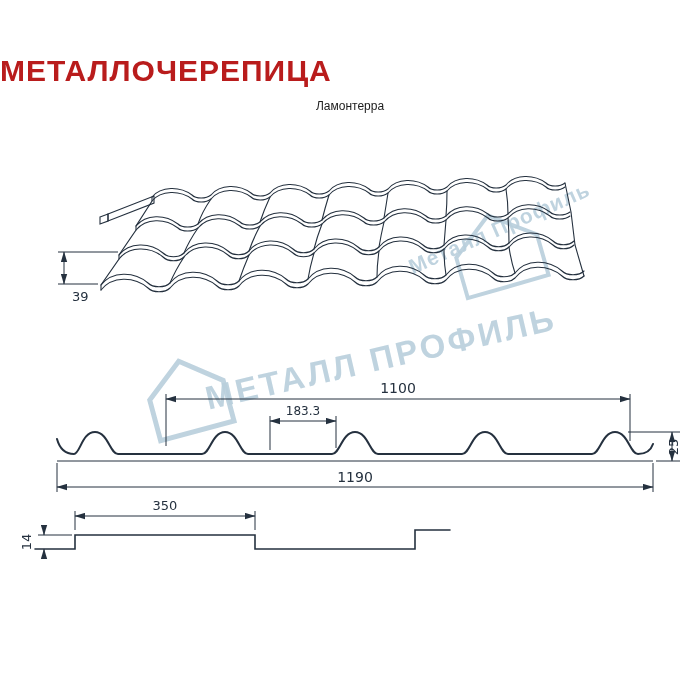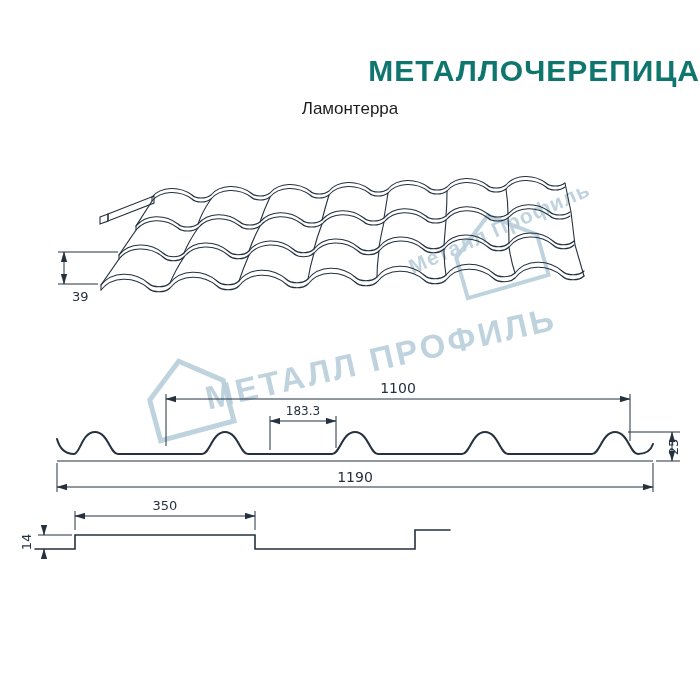--- a/index.html
+++ b/index.html
@@ -1,21 +1,21 @@
 <!DOCTYPE html>
 <html><head>
 <meta charset="utf-8">
 <style>
   html,body{margin:0;padding:0;background:#fff;}
   .page{position:relative;width:700px;height:700px;background:#ffffff;overflow:hidden;
         font-family:"Liberation Sans", sans-serif;}
-  .title{position:absolute;top:54px;left:0;width:100%;text-align:right;
-         font-size:30px;font-weight:bold;letter-spacing:1px;color:#0f766e;}
+  .title{position:absolute;top:54px;left:0;width:100%;text-align:left;
+         font-size:30px;font-weight:bold;letter-spacing:1px;color:#b91c1c;}
   .subtitle{position:absolute;top:99px;left:0;width:100%;text-align:center;
-            font-size:17px;color:#1c1c1c;}
+            font-size:12px;color:#1c1c1c;}
   .wm{position:absolute;color:#b9cfdc;font-weight:bold;white-space:nowrap;
       z-index:1;opacity:.9;}
   .wm-small{left:410px;top:256px;font-size:21px;letter-spacing:1px;
             transform:rotate(-24deg);transform-origin:left center;}
   .wm-large{left:206px;top:380px;font-size:33px;letter-spacing:3px;
             transform:rotate(-13deg);transform-origin:left center;}
   .wm-logo{position:absolute;z-index:1;opacity:.9;}
   .wm-logo-small{left:452px;top:210px;transform:rotate(-16deg);}
   .wm-logo-large{left:146px;top:356px;transform:rotate(-15deg);}
   .overlay{position:absolute;left:0;top:0;z-index:3;}

